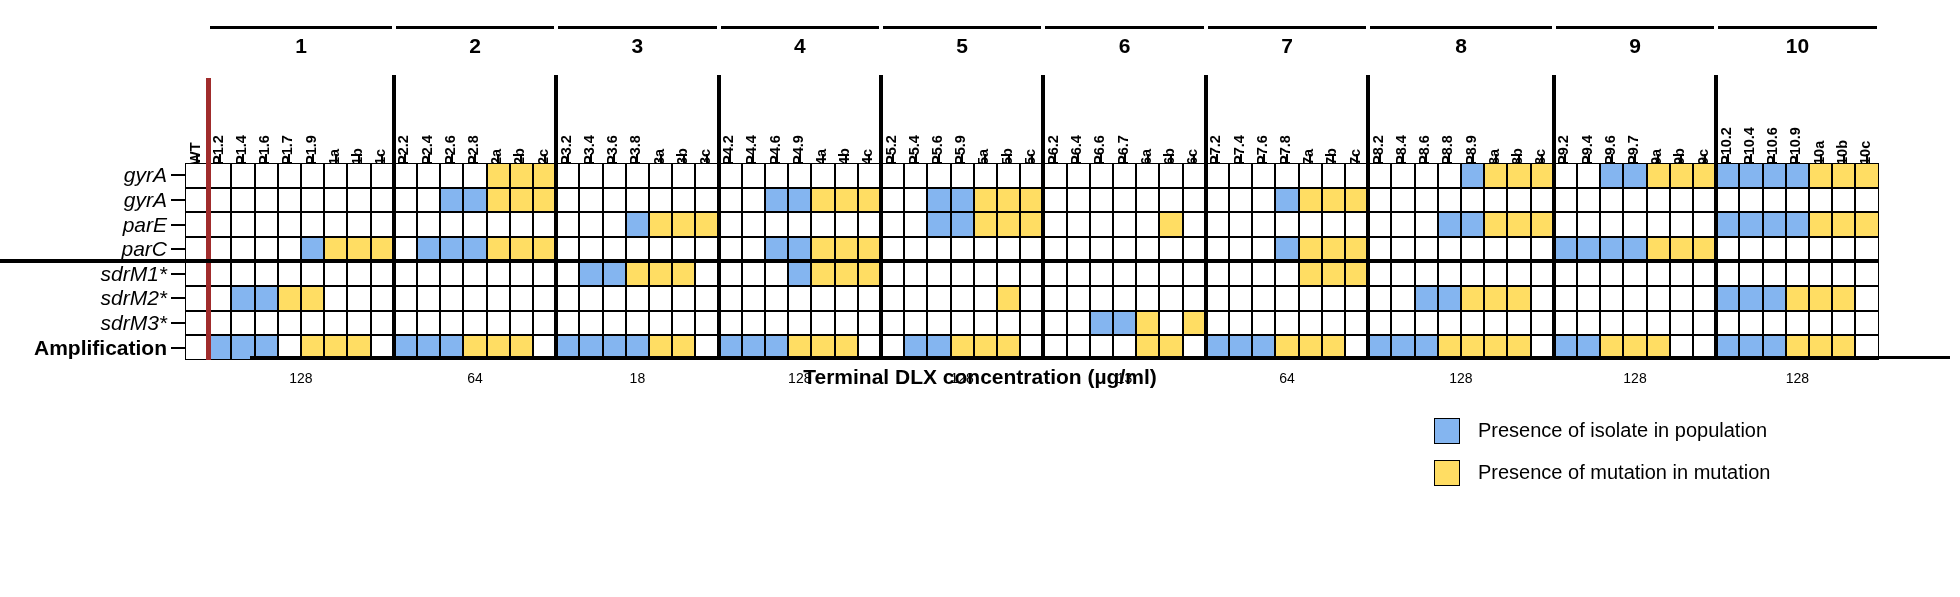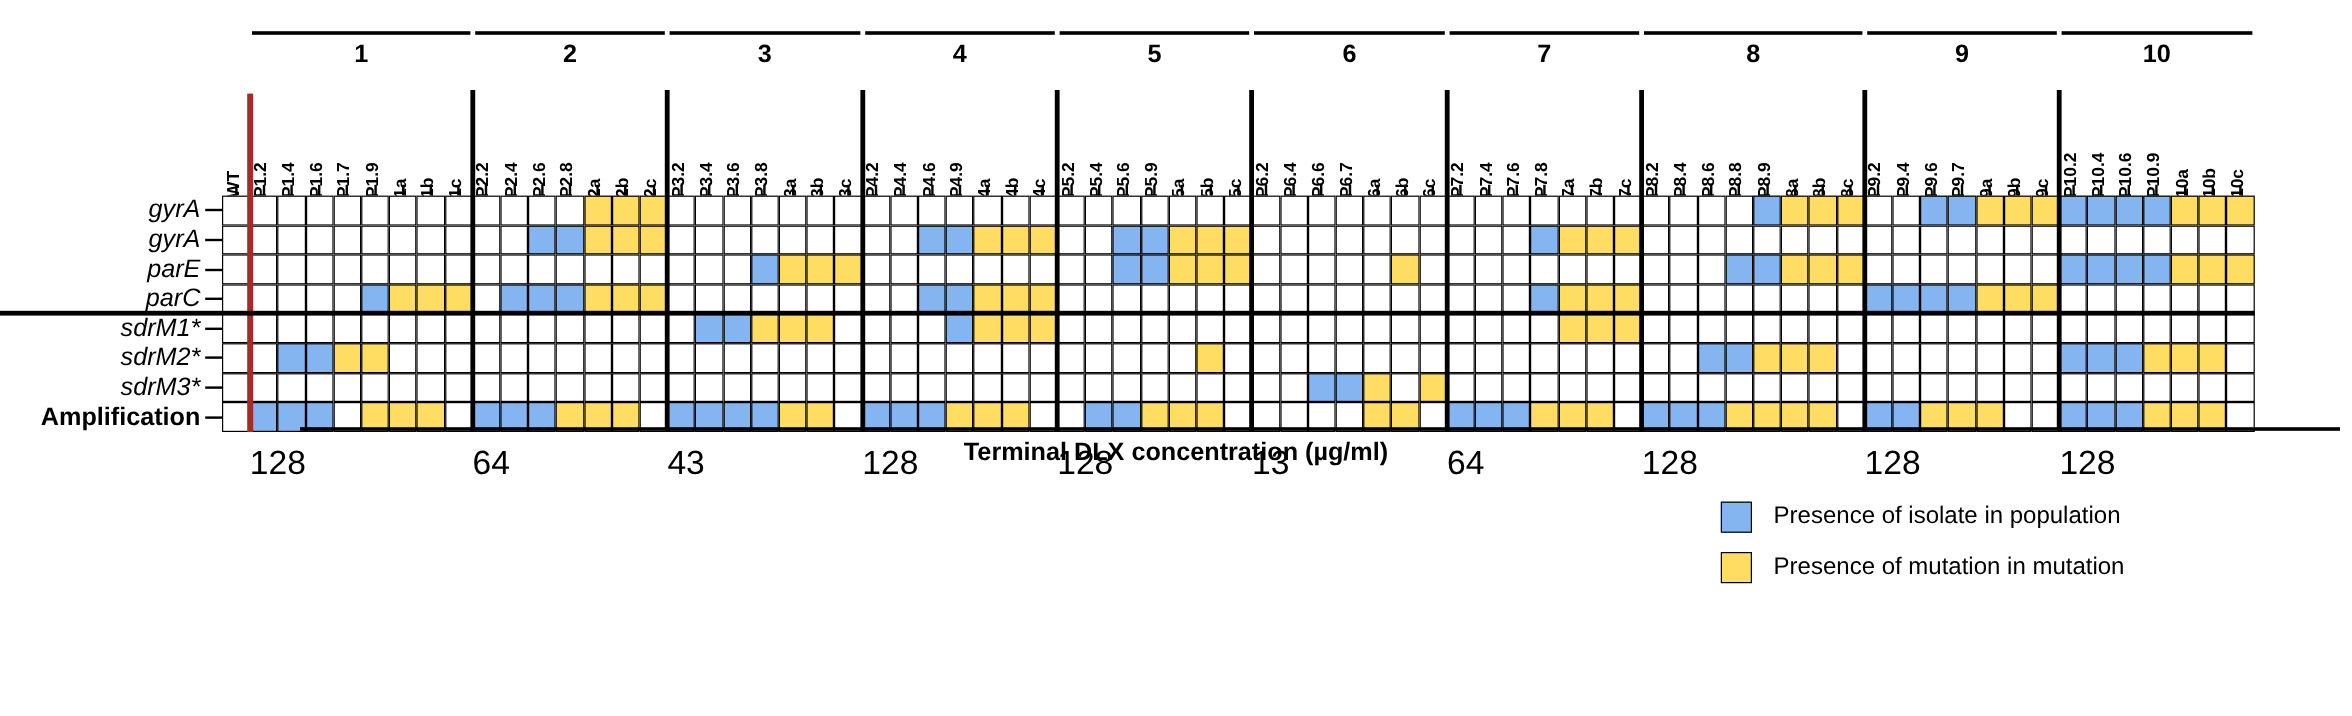--- a/index.html
+++ b/index.html
@@ -19,21 +19,21 @@
 
   .rowlabel{position:absolute;font-size:21px;font-style:italic;text-align:right;white-space:nowrap;}
   .rowlabel.plain{font-style:normal;font-weight:bold;}
   .rowtick{position:absolute;height:2px;background:#000;}
 
   .vsep{position:absolute;width:4px;background:#000;}
   .wtline{position:absolute;width:5px;background:#a02c2c;}
   .hsep{position:absolute;height:4px;background:#000;}
 
   
-  .conc{position:absolute;font-size:28px;}
+  .conc{position:absolute;font-size:14px;text-align:center;}
   .bot-rule{position:absolute;height:3px;background:#000;}
   .bot-title{position:absolute;font-weight:bold;font-size:21px;text-align:center;width:100%;}
 
   
   .legend{position:absolute;}
   .lg-sw{position:absolute;width:26px;height:26px;border:1.6px solid #000;box-sizing:border-box;}
   .lg-tx{position:absolute;font-size:20px;white-space:nowrap;}
 </style>
 </head>
 <body>
@@ -826,21 +826,21 @@
       <div class="vsep" style="left: 1041.4px; top: 75px; height: 284.8px;"></div>
       <div class="vsep" style="left: 1203.8px; top: 75px; height: 284.8px;"></div>
       <div class="vsep" style="left: 1366.2px; top: 75px; height: 284.8px;"></div>
       <div class="vsep" style="left: 1551.8px; top: 75px; height: 284.8px;"></div>
       <div class="vsep" style="left: 1714.2px; top: 75px; height: 284.8px;"></div>
       <div class="hsep" style="left: 0px; top: 259.4px; width: 1878.6px;"></div>
     </div>
   <div id="layer-conc">
       <div class="conc" style="left: 208.2px; top: 369.8px; width: 185.6px;">128</div>
       <div class="conc" style="left: 393.8px; top: 369.8px; width: 162.4px;">64</div>
-      <div class="conc" style="left: 556.2px; top: 369.8px; width: 162.4px;">43</div>
+      <div class="conc" style="left: 556.2px; top: 369.8px; width: 162.4px;">18</div>
       <div class="conc" style="left: 718.6px; top: 369.8px; width: 162.4px;">128</div>
       <div class="conc" style="left: 881px; top: 369.8px; width: 162.4px;">128</div>
       <div class="conc" style="left: 1043.4px; top: 369.8px; width: 162.4px;">13</div>
       <div class="conc" style="left: 1205.8px; top: 369.8px; width: 162.4px;">64</div>
       <div class="conc" style="left: 1368.2px; top: 369.8px; width: 185.6px;">128</div>
       <div class="conc" style="left: 1553.8px; top: 369.8px; width: 162.4px;">128</div>
       <div class="conc" style="left: 1716.2px; top: 369.8px; width: 162.4px;">128</div>
     </div>
 
   <div class="bot-rule" style="left:250px;top:356px;width:1700px;"></div>

